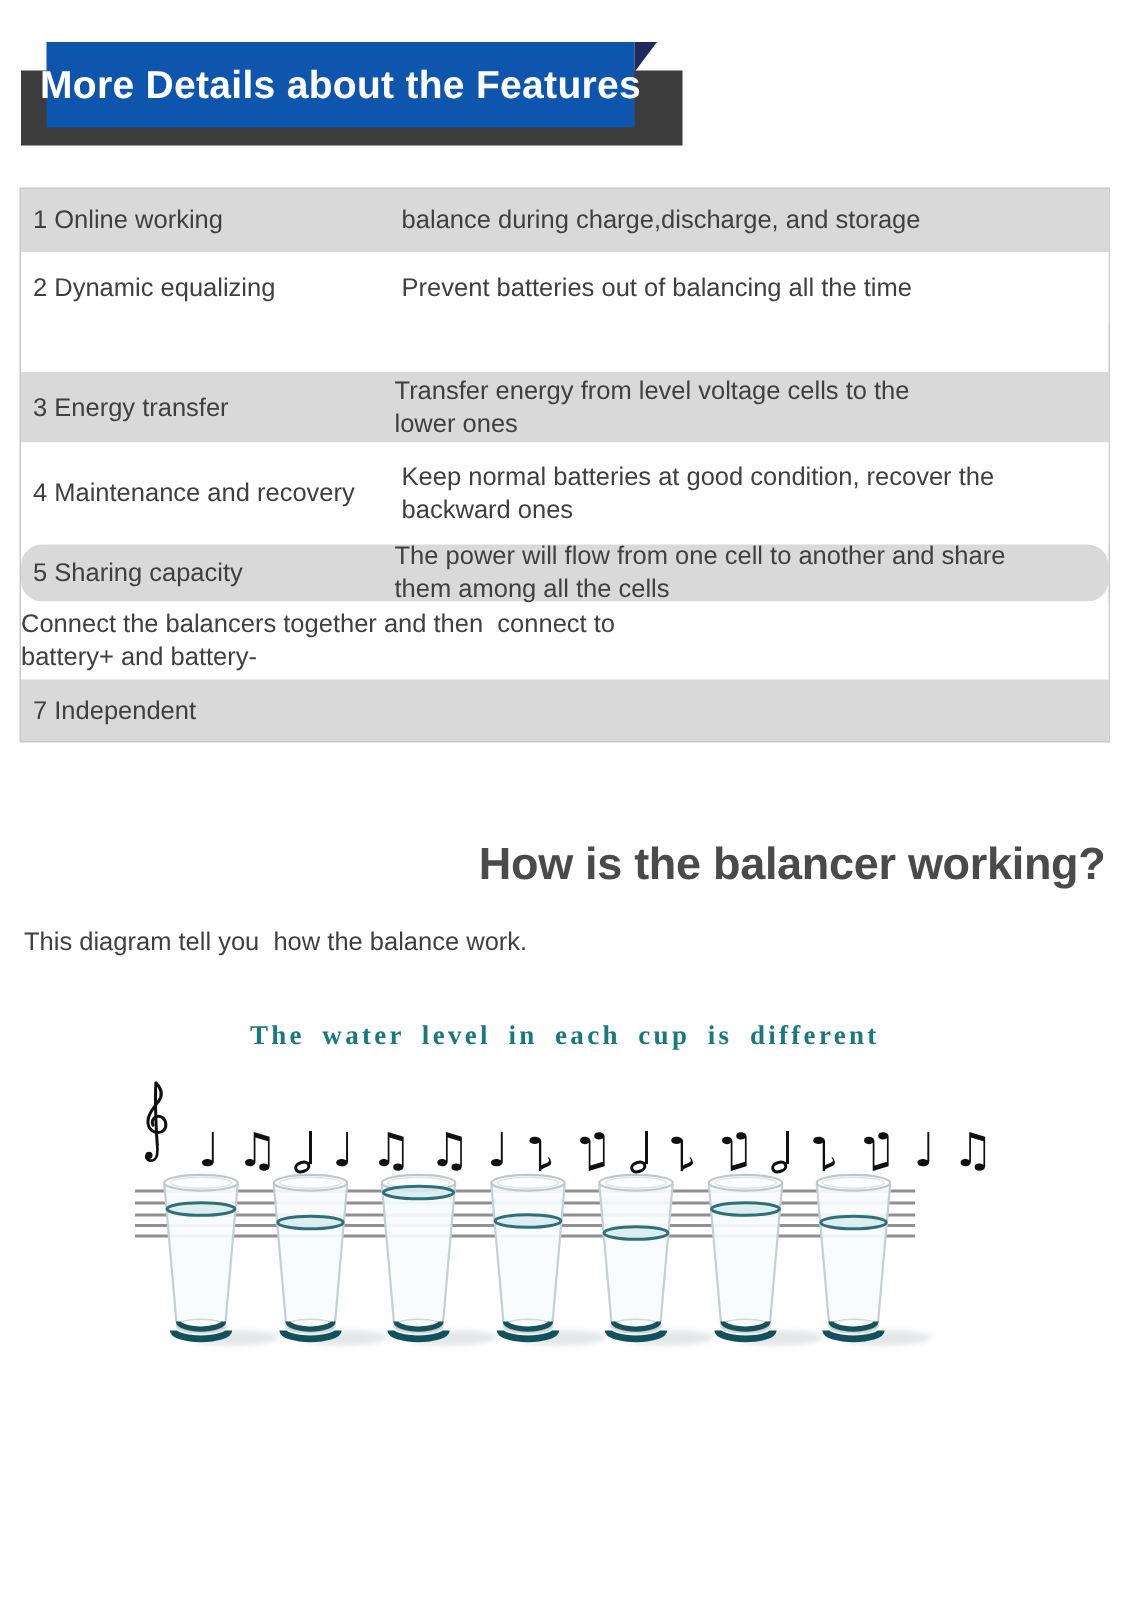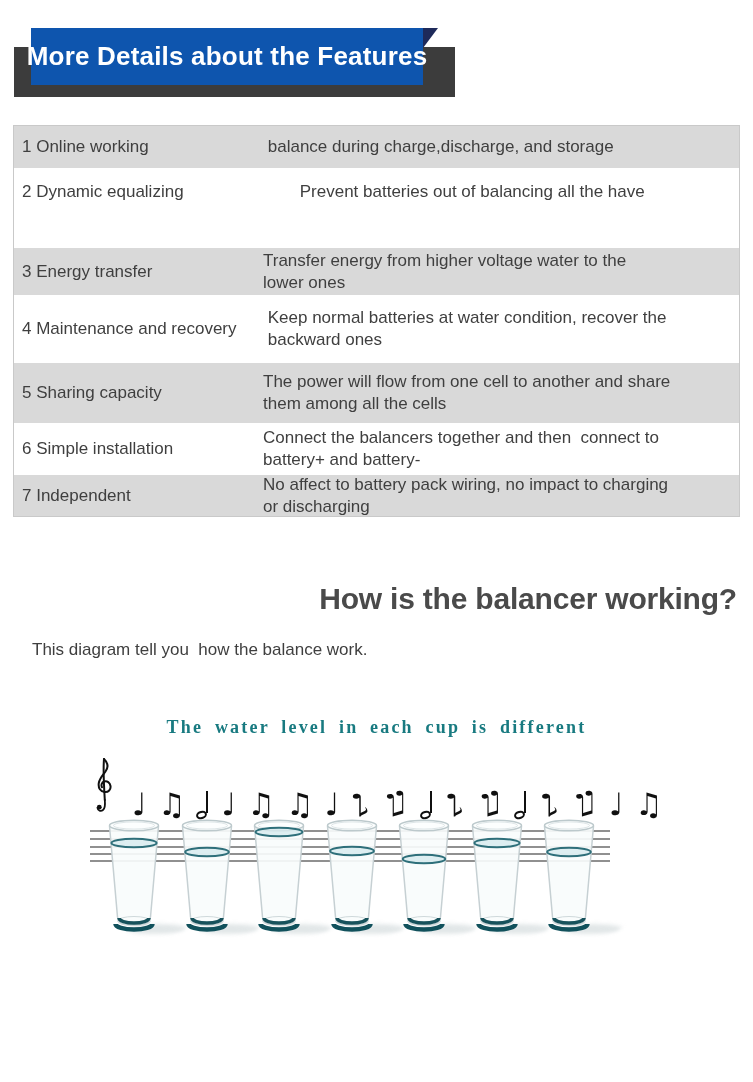--- a/index.html
+++ b/index.html
@@ -26,43 +26,43 @@
 
   
   .features-table{
     margin:28px 13px 0 13px;border:1px solid var(--table-border,#c9c9c9);
     box-sizing:border-box;
   }
   .feature-row{display:flex;align-items:center;box-sizing:border-box;}
   .feature-row:nth-child(odd){background:var(--row-gray,#d9d9d9);}
   .feature-row:nth-child(even){background:#ffffff;}
   .feature-row:nth-child(1){height:42px;justify-content:space-between;}
-  .feature-row:nth-child(2){height:48px;gap:32px;}
+  .feature-row:nth-child(2){height:48px;}
   .feature-row:nth-child(3){height:47px;margin-top:32px;}
   .feature-row:nth-child(4){height:68px;}
-  .feature-row:nth-child(5){height:60px;}
+  .feature-row:nth-child(5){height:38px;border-radius:14px;}
   .feature-row:nth-child(6){height:52px;}
   .feature-row:nth-child(7){height:41px;}
   .cell{font-size:17px;color:var(--body-text,#3f3f3f);}
   .cell-name{width:249px;flex:0 0 249px;padding-left:8px;box-sizing:border-box;}
   .cell-desc{flex:1;padding-right:10px;white-space:pre-wrap;line-height:22px;}
 
   
   .working-heading{
     margin:62px 16px 0 16px;font-size:30px;line-height:40px;font-weight:bold;
     color:var(--heading-text,#4a4a4a);letter-spacing:-.2px;text-align:right;
   }
   .para{
-    margin:16px 16px 0 32px;font-size:17px;line-height:30px;color:var(--body-text,#414141);
+    margin:16px 16px 0 16px;font-size:17px;line-height:30px;color:var(--body-text,#414141);
     white-space:pre-wrap;max-width:712px;
   }
   .para.para2{margin-top:2px;}
 
   
-  .diagram{margin-top:52px;}
+  .diagram{margin-top:37px;}
   .diagram-caption{
     text-align:center;font-family:"Liberation Serif",serif;font-weight:bold;font-size:18px;
     letter-spacing:2.2px;word-spacing:5px;color:var(--caption-teal,#187a80);
   }
   .stage{position:relative;width:530px;height:205px;margin:8px 0 0 88px;}
   .notes-row{
     position:absolute;left:0;top:0;height:74px;display:flex;align-items:flex-end;gap:11px;
     padding-left:4px;
   }
   .clef{margin-right:5px;}
@@ -97,46 +97,43 @@
     <div class="banner-fold"></div>
   </header>
 
   <section class="features-table" id="features-table">
       <div class="feature-row">
         <div class="cell cell-name">1 Online working</div>
         <div class="cell cell-desc"> balance during charge,discharge, and storage</div>
       </div>
       <div class="feature-row">
         <div class="cell cell-name">2 Dynamic equalizing</div>
-        <div class="cell cell-desc"> Prevent batteries out of balancing all the have</div>
+        <div class="cell cell-desc"> Prevent batteries out of balancing all the time</div>
       </div>
       <div class="feature-row">
         <div class="cell cell-name">3 Energy transfer</div>
-        <div class="cell cell-desc">Transfer energy from higher voltage water to the
+        <div class="cell cell-desc">Transfer energy from level voltage cells to the
 lower ones</div>
       </div>
       <div class="feature-row">
         <div class="cell cell-name">4 Maintenance and recovery</div>
-        <div class="cell cell-desc"> Keep normal batteries at water condition, recover the
+        <div class="cell cell-desc"> Keep normal batteries at good condition, recover the
  backward ones</div>
       </div>
       <div class="feature-row">
         <div class="cell cell-name">5 Sharing capacity</div>
         <div class="cell cell-desc">The power will flow from one cell to another and share
 them among all the cells</div>
       </div>
       <div class="feature-row">
-        <div class="cell cell-name">6 Simple installation</div>
         <div class="cell cell-desc">Connect the balancers together and then  connect to
 battery+ and battery-</div>
       </div>
       <div class="feature-row">
         <div class="cell cell-name">7 Independent</div>
-        <div class="cell cell-desc">No affect to battery pack wiring, no impact to charging
-or discharging</div>
       </div>
     </section>
 
   <h1 class="working-heading">How is the balancer working?</h1>
   <p class="para">This diagram tell you  how the balance work.</p>
 
   <div class="diagram">
     <div class="diagram-caption">The water level in each cup is different</div>
     <div class="stage" id="stage">
       <div class="notes-row" id="notes-row">

